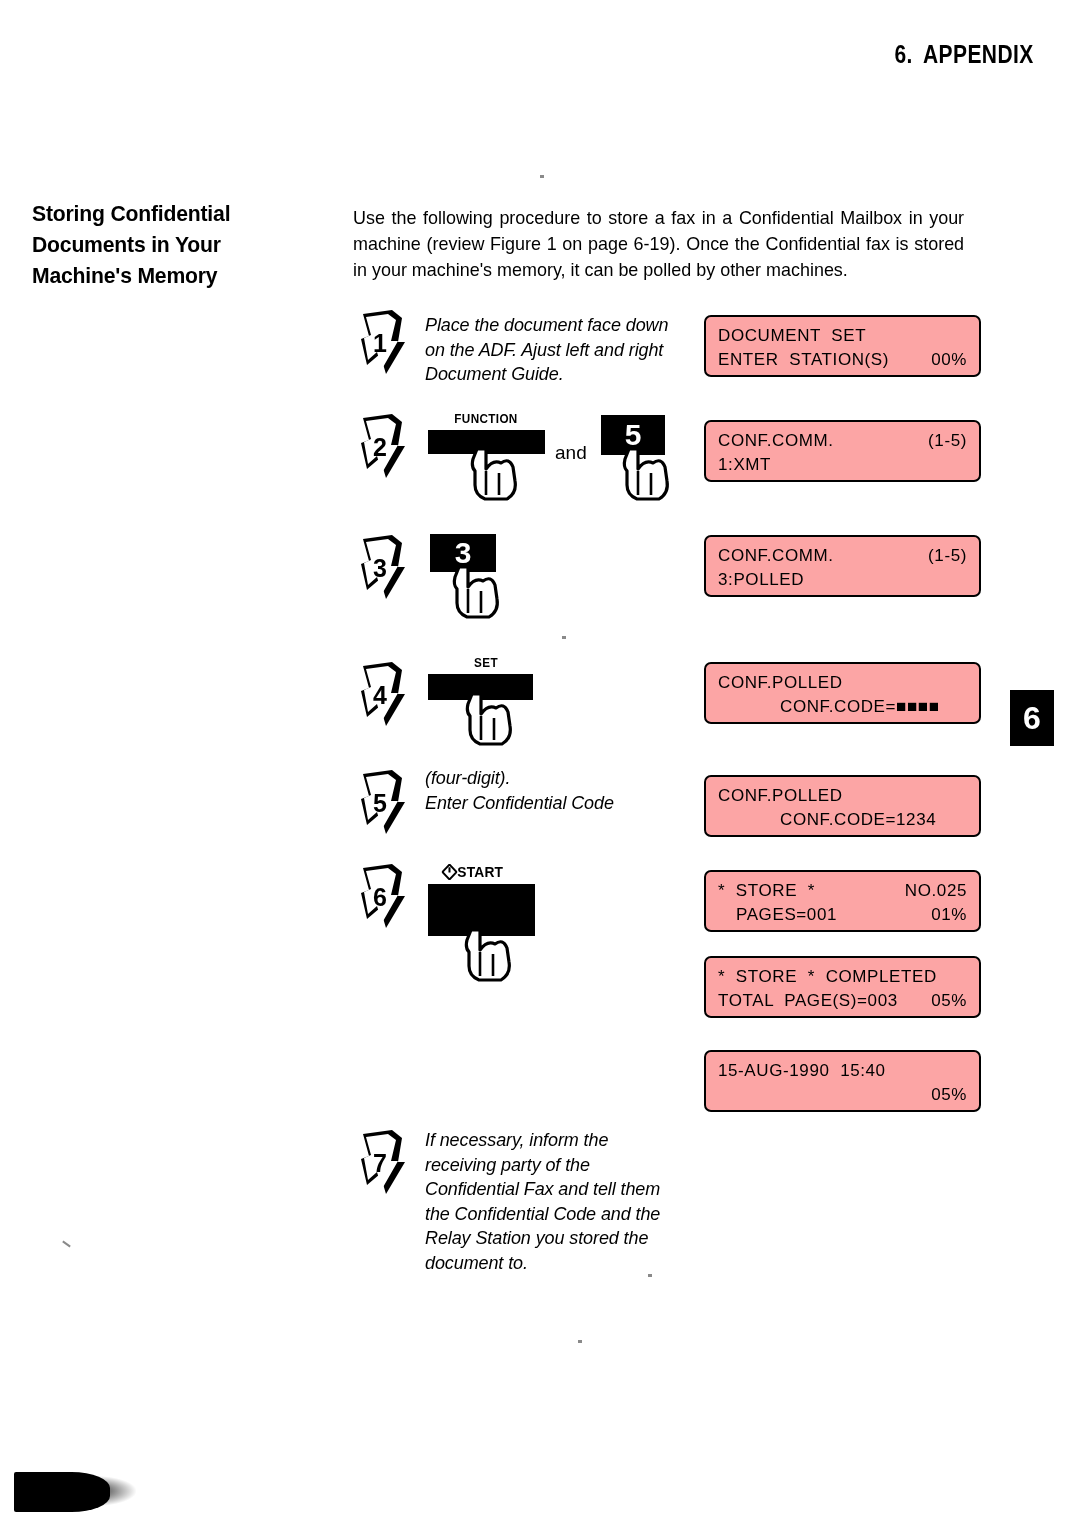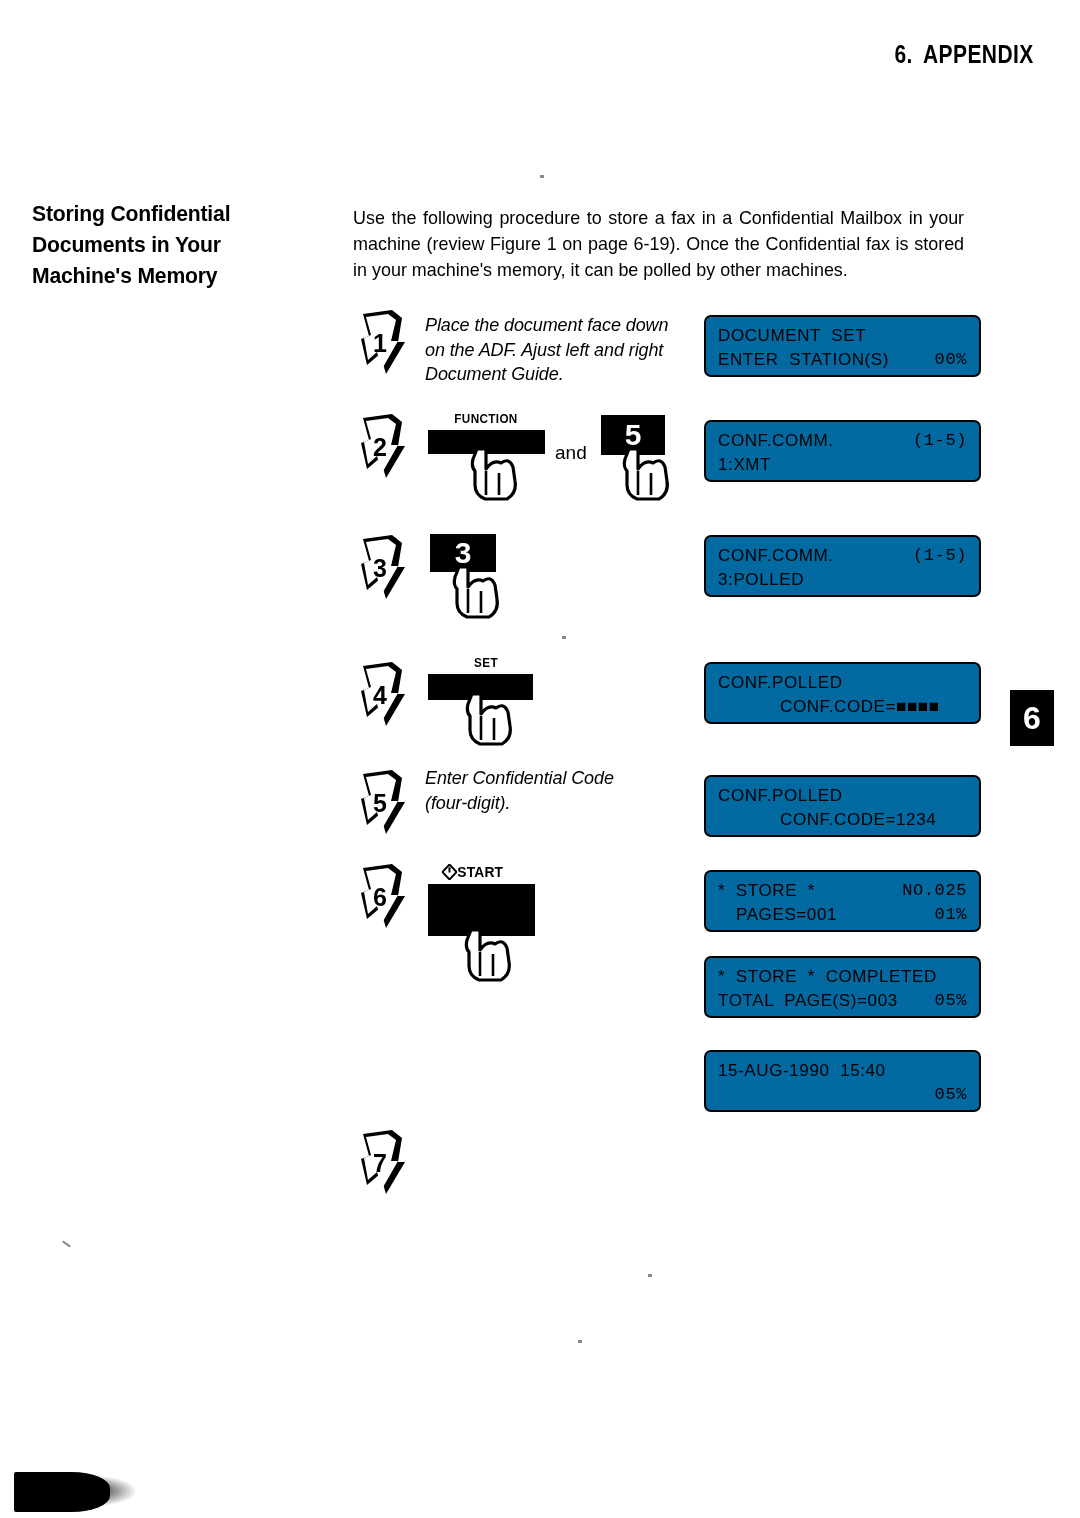--- a/index.html
+++ b/index.html
@@ -121,21 +121,21 @@
   }
 
   
   .lcd {
     position: absolute;
     box-sizing: border-box;
     width: 277px;
     height: 62px;
     border: 2.5px solid #000000;
     border-radius: 7px;
-    background: #0369a1;
+    background: #fca5a5;
     padding: 7px 12px 0 12px;
   }
   .lcd::after {
     content: "";
     position: absolute;
     left: 6px;
     top: 6px;
     right: -7px;
     bottom: -7px;
     background: #000000;
@@ -147,21 +147,21 @@
     font-family: "Liberation Sans", sans-serif;
     font-size: 17px;
     font-weight: normal;
     letter-spacing: 0.6px;
     line-height: 24px;
     white-space: pre;
     display: flex;
     justify-content: space-between;
   }
   .lcd-line .l { letter-spacing: 0.6px; }
-  .lcd-line .r { letter-spacing: 0.6px; font-family: Liberation Mono, monospace; }
+  .lcd-line .r { letter-spacing: 0.6px; }
   .lcd-line.indent { padding-left: 62px; align-items: flex-end; }
   .lcd-line.right { justify-content: flex-end; }
   .blocks { letter-spacing: 1px; }
 
   
   .page-tab {
     position: absolute;
     left: 1010px;
     top: 690px;
     width: 44px;
@@ -336,22 +336,22 @@
   </div>
 
   <div class="step-badge" style="left:358px; top:768px;">
     <svg width="56" height="70" viewBox="0 0 56 70">
       <path d="M34 2 L44 10 L40 34 L47 34 L28 66 L22 46 L9 57 L3 31 L11 28 L5 6 Z" fill="#000"></path>
       <path d="M30 6 L38 12 L33 33 L40 33 L24 61 L19 44 L10 52 L6 30 L13 27 L8 9 Z" fill="#fff"></path>
       <text x="22" y="44" font-family="Liberation Sans, sans-serif" font-size="25" font-weight="bold" fill="#000" text-anchor="middle">5</text>
     </svg>
   </div>
   <div class="step-text" style="left:425px; top:766px; width:270px;">
+    <div>(four-digit).</div>
     <div>Enter Confidential Code</div>
-    <div>(four-digit).</div>
   </div>
 
   <div class="lcd-wrap" style="left:704px; top:775px;">
     <div class="lcd">
       <div class="lcd-line">
         <span class="l">CONF.POLLED</span>
         <span class="r"></span>
       </div>
       <div class="lcd-line indent">
         <span class="l">CONF.CODE=1234</span>
@@ -420,20 +420,21 @@
     </div>
   </div>
 
   <div class="step-badge" style="left:358px; top:1128px;">
     <svg width="56" height="70" viewBox="0 0 56 70">
       <path d="M34 2 L44 10 L40 34 L47 34 L28 66 L22 46 L9 57 L3 31 L11 28 L5 6 Z" fill="#000"></path>
       <path d="M30 6 L38 12 L33 33 L40 33 L24 61 L19 44 L10 52 L6 30 L13 27 L8 9 Z" fill="#fff"></path>
       <text x="22" y="44" font-family="Liberation Sans, sans-serif" font-size="25" font-weight="bold" fill="#000" text-anchor="middle">7</text>
     </svg>
   </div>
+  <div class="step-text" style="left:425px; top:1128px; width:256px;">If necessary, inform the receiving party of the Confidential Fax and tell them the Confidential Code and the Relay Station you stored the document to.</div>
 
   <div class="page-tab">6</div>
 
   <div class="smudge"></div>
   <div class="speck" style="left:62px; top:1243px; width:9px; height:2px; transform:rotate(35deg);"></div>
   <div class="speck" style="left:540px; top:175px; width:4px; height:3px;"></div>
   <div class="speck" style="left:562px; top:636px; width:4px; height:3px;"></div>
   <div class="speck" style="left:648px; top:1274px; width:4px; height:3px;"></div>
   <div class="speck" style="left:578px; top:1340px; width:4px; height:3px;"></div>
 

